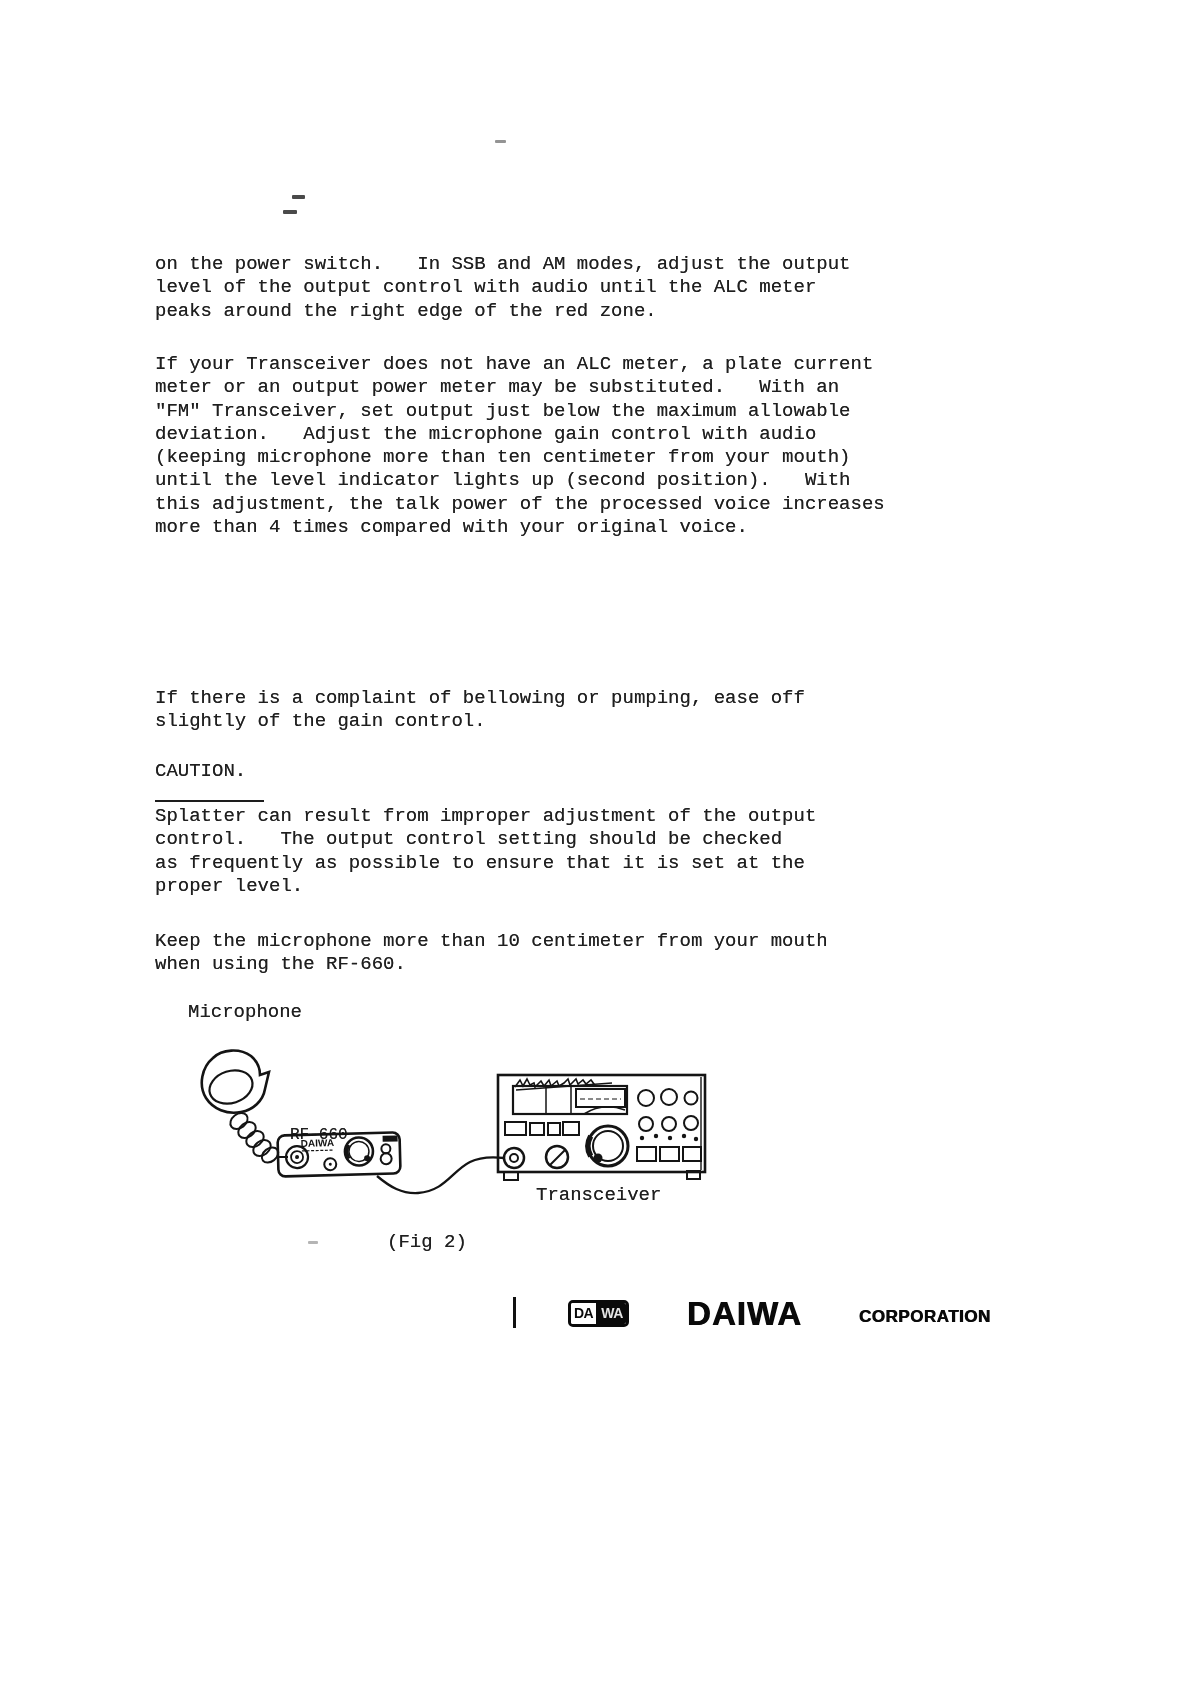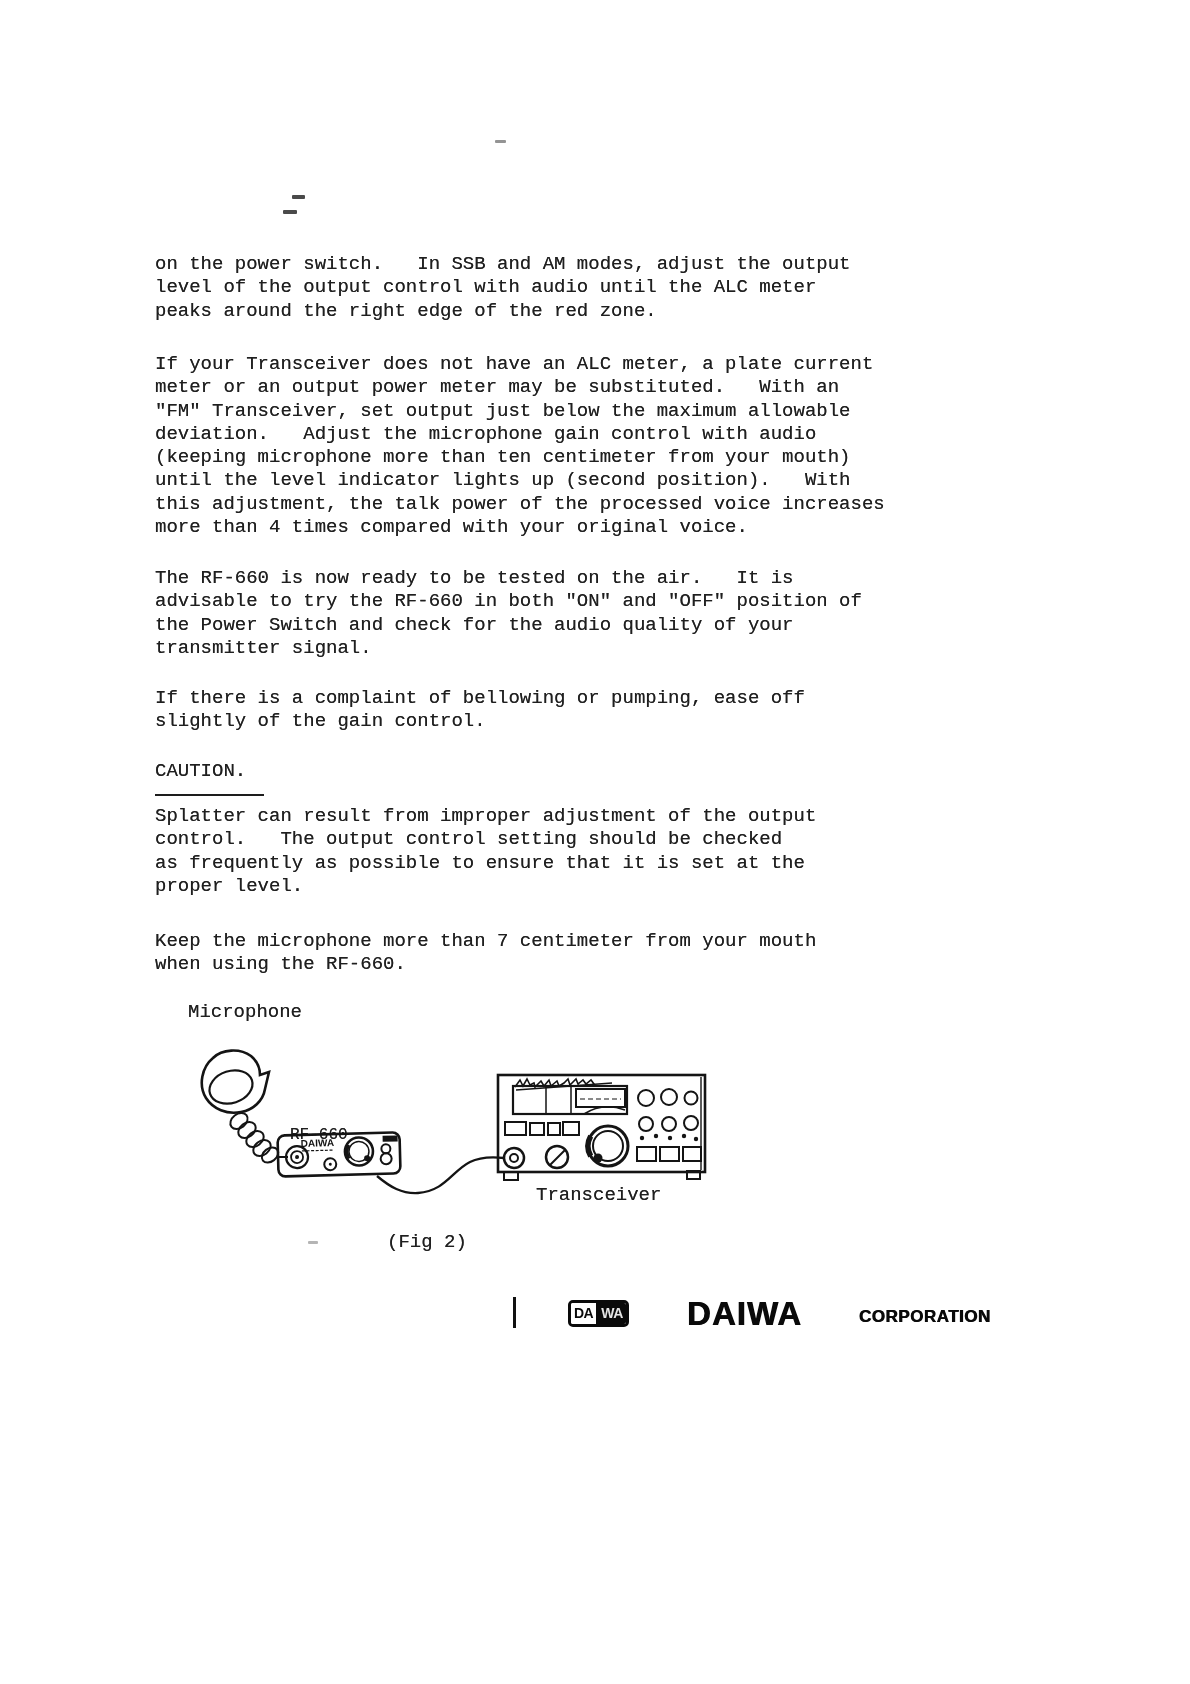--- a/index.html
+++ b/index.html
@@ -15,21 +15,21 @@
     left:155px;
     font:19px/23.3px "Liberation Mono",monospace;
     color:#1f1f1f;
     white-space:pre;
     text-shadow:0 0 .4px rgba(20,20,20,.75);
   }
   .caution-underline{
     display:inline-block;
     padding-right:18px;
     border-bottom:2.5px solid #1d1d1d;
-    padding-bottom:11px;
+    padding-bottom:17px;
   }
   .fig-label{left:auto;}
   svg .ln{stroke:#141414;fill:none;}
   .mark{position:absolute;background:#2a2a2a;border-radius:1px;}
   
   .logo{
     position:absolute;left:513px;top:1297px;
     display:flex;align-items:flex-end;
     font-family:"Liberation Sans",sans-serif;color:#0a0a0a;gap:46px;
   }
@@ -77,34 +77,30 @@
 level of the output control with audio until the ALC meter
 peaks around the right edge of the red zone.</div>
   <div class="tw" style="top:353px">If your Transceiver does not have an ALC meter, a plate current
 meter or an output power meter may be substituted.   With an
 "FM" Transceiver, set output just below the maximum allowable
 deviation.   Adjust the microphone gain control with audio
 (keeping microphone more than ten centimeter from your mouth)
 until the level indicator lights up (second position).   With
 this adjustment, the talk power of the processed voice increases
 more than 4 times compared with your original voice.</div>
-  <div class="tw" style="top:567px">The RF-660 is now ready to be tested on the air.   It is
-advisable to try the RF-660 in both "ON" and "OFF" position of
-the Power Switch and check for the audio quality of your
-transmitter signal.</div>
   <div class="tw" style="top:687px">If there is a complaint of bellowing or pumping, ease off
 slightly of the gain control.</div>
 
   <div class="tw" style="top:760px"><span class="caution-underline">CAUTION.</span></div>
 
   <div class="tw" style="top:805px">Splatter can result from improper adjustment of the output
 control.   The output control setting should be checked
 as frequently as possible to ensure that it is set at the
 proper level.</div>
-  <div class="tw" style="top:930px">Keep the microphone more than 7 centimeter from your mouth
+  <div class="tw" style="top:930px">Keep the microphone more than 10 centimeter from your mouth
 when using the RF-660.</div>
 
   <div class="tw fig-label" style="left:188px;top:1001px">Microphone</div>
   <div class="tw fig-label" style="left:290px;top:1124px;font-size:16px">RF-660</div>
   <div class="tw fig-label" style="left:536px;top:1184px">Transceiver</div>
   <div class="tw fig-label" style="left:387px;top:1231px;font-size:19px">(Fig 2)</div>
 
   <svg style="position:absolute;left:180px;top:1038px" width="540" height="170" viewBox="180 1038 540 170">
 
     <g>

